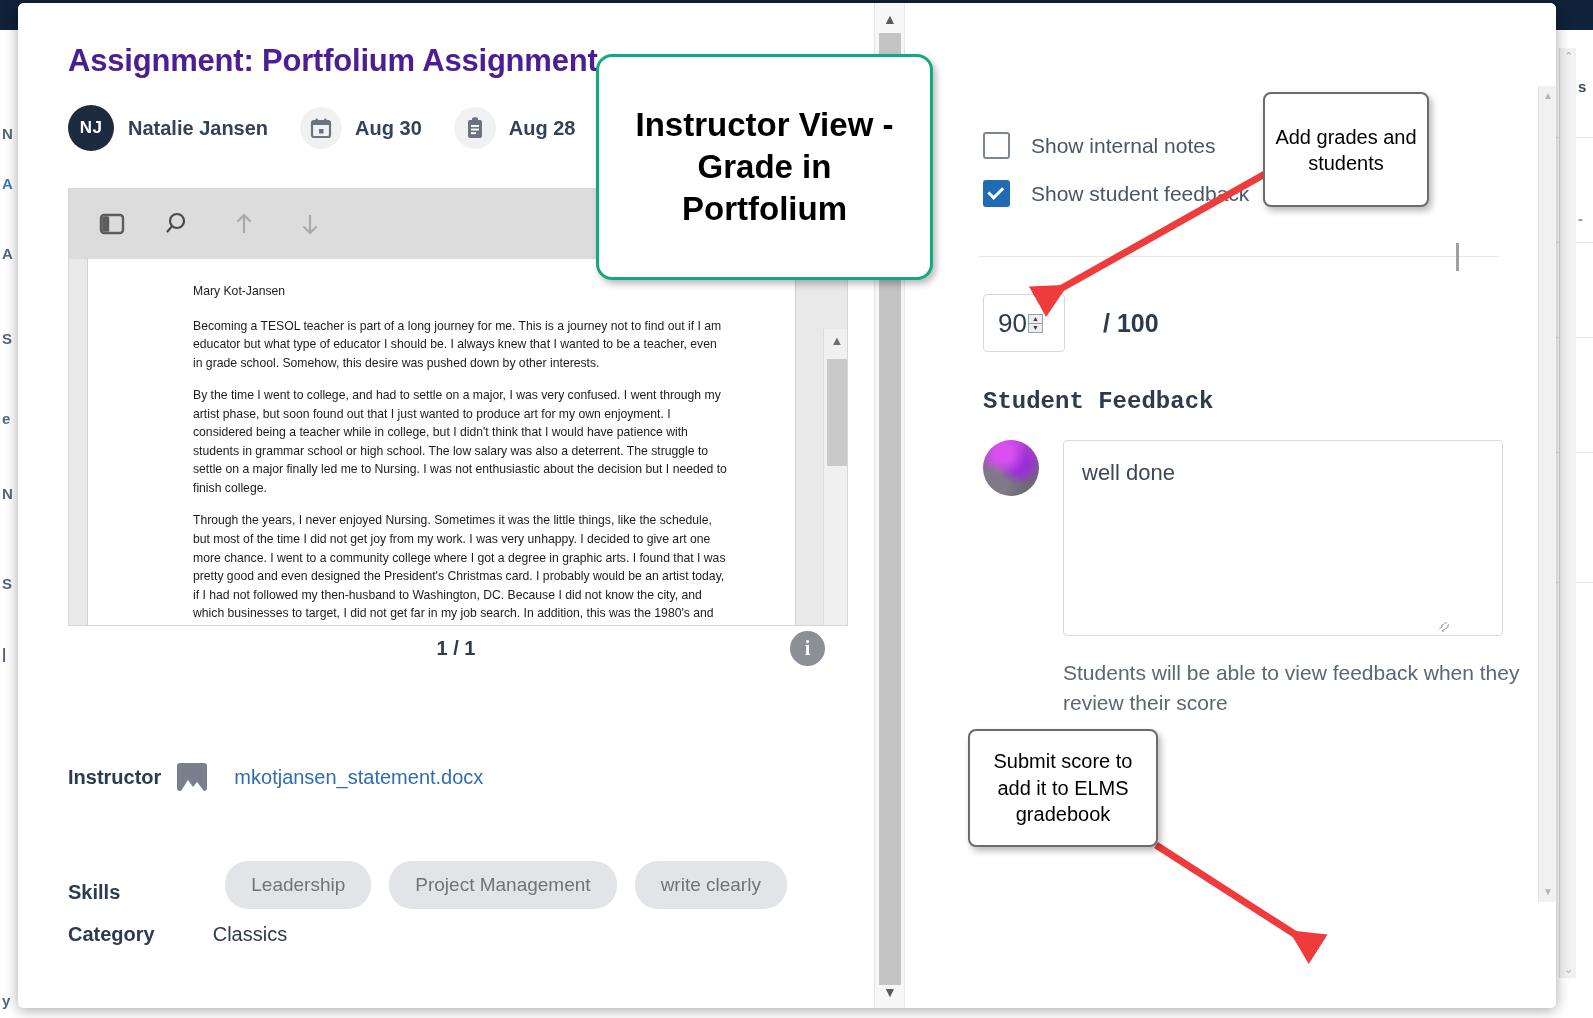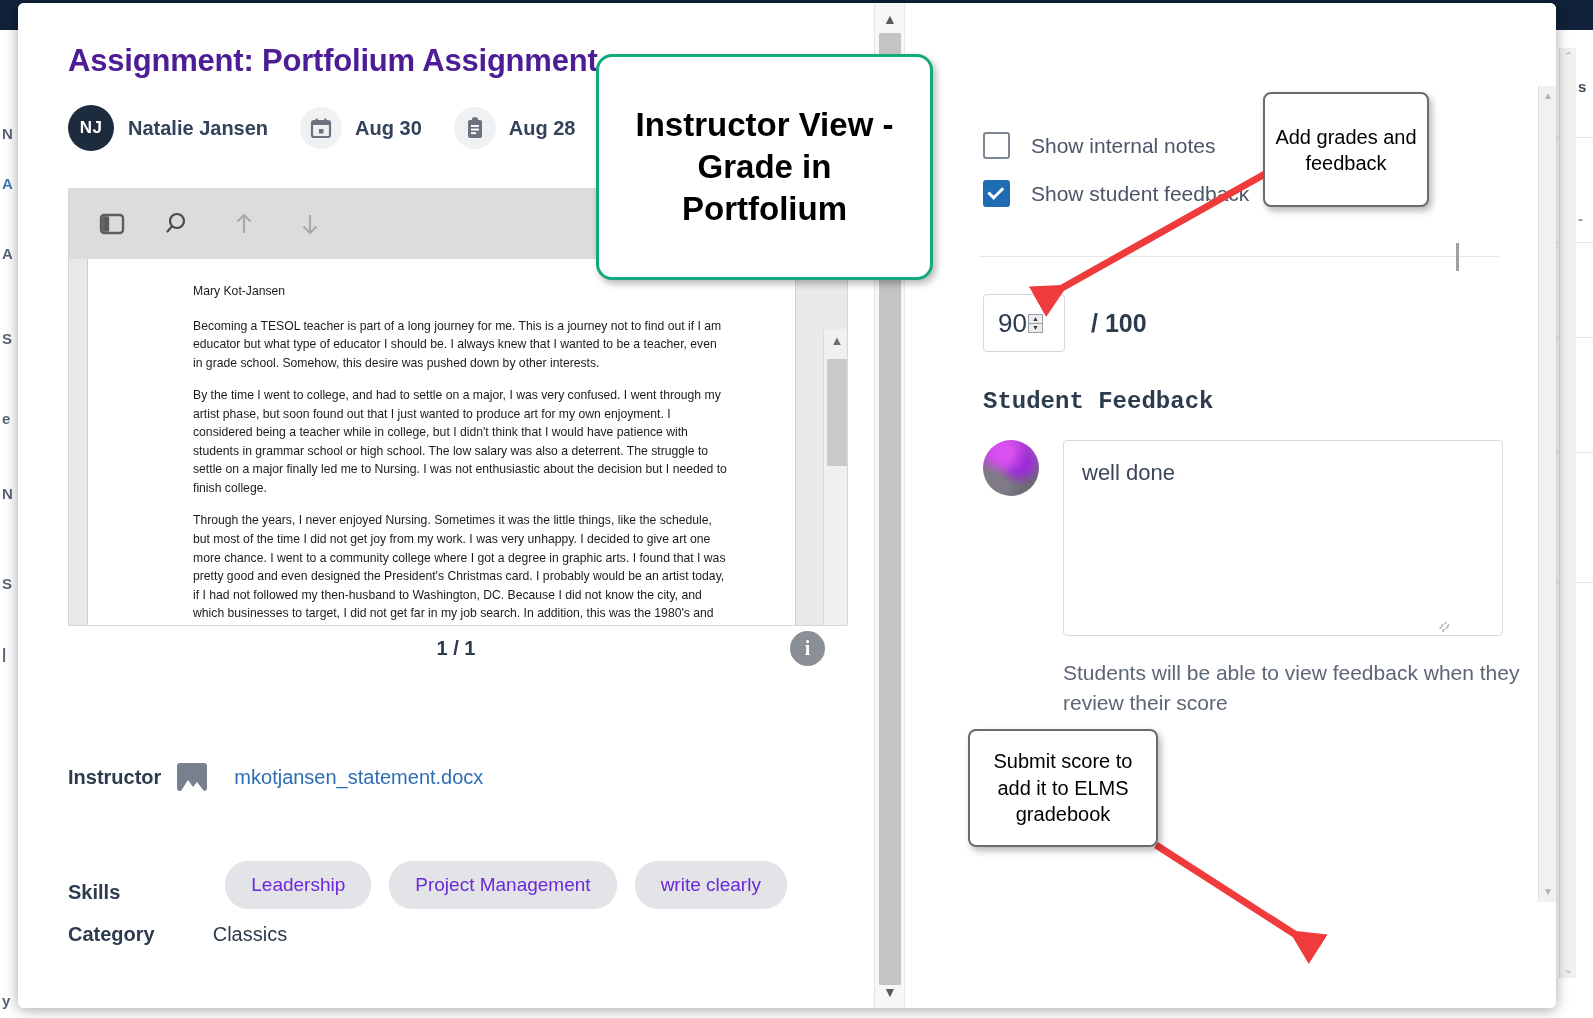--- a/index.html
+++ b/index.html
@@ -171,21 +171,21 @@
   }
   #attach-link {
     margin-left: 27px; font-size: 20px; color: #2e6db4; text-decoration: none;
     white-space: nowrap;
   }
   #skills-row { top: 858px; align-items: center; }
   #skills-label { padding-top: 14px; }
   #skill-chips { margin-left: 105px; display: flex; gap: 18px; }
   .skill-chip {
     background: #e2e4e8; border-radius: 23px;
-    padding: 13px 26px; font-size: 19px; color: #6d28d9; white-space: nowrap;
+    padding: 13px 26px; font-size: 19px; color: #737373; white-space: nowrap;
   }
   #category-row { top: 920px; }
   #category-value { margin-left: 58px; font-size: 20px; color: #2d3b4e; }
 
   
   #modal-scrollbar {
     position: absolute; left: 856px; top: 0; width: 30px; height: 1005px;
     background: #f7f7f7; border-left: 1px solid #e5e5e5;
   }
   #modal-scrollbar .msb-arrow {
@@ -249,21 +249,21 @@
   #score-divider {
     position: absolute; left: 74px; top: 186px; width: 520px; height: 1px;
     background: #e6e6e6;
   }
   #score-divider-tick {
     position: absolute; left: 551px; top: 173px; width: 3px; height: 28px;
     background: #a0a0a0;
   }
 
   #score-row {
-    position: absolute; left: 78px; top: 224px; display: flex; align-items: center;
+    position: absolute; left: 78px; top: 224px; display: flex; align-items: center; gap: 12px;
   }
   #score-input-box {
     width: 82px; height: 58px;
     border: 1px solid #d4d7db; border-radius: 4px; background: #fff;
     display: flex; align-items: center; padding-left: 14px;
   }
   #score-value { font-size: 26px; color: #2d3b4e; }
   #score-spinner {
     margin-left: 1px; width: 15px; height: 19px;
     display: flex; flex-direction: column; justify-content: center;
@@ -562,14 +562,14 @@
   <defs>
     <marker id="ah" markerWidth="5" markerHeight="5" refX="3.6" refY="2.5" orient="auto">
       <polygon points="0,2.5 5,0 5,5" fill="#ef3b3b"></polygon>
     </marker>
   </defs>
   <line x1="1272" y1="170" x2="1046" y2="297" stroke="#ef3b3b" stroke-width="7" marker-end="url(#ah)"></line>
   <line x1="1156" y1="845" x2="1310" y2="944" stroke="#ef3b3b" stroke-width="7" marker-end="url(#ah)"></line>
 </svg>
 
 <div id="callout-main" class="callout">Instructor View - Grade in Portfolium</div>
-<div id="callout-grades" class="callout">Add grades and feedback</div>
+<div id="callout-grades" class="callout">Add grades and students</div>
 <div id="callout-submit" class="callout">Submit score to add it to ELMS gradebook</div>
 
 </body></html>

